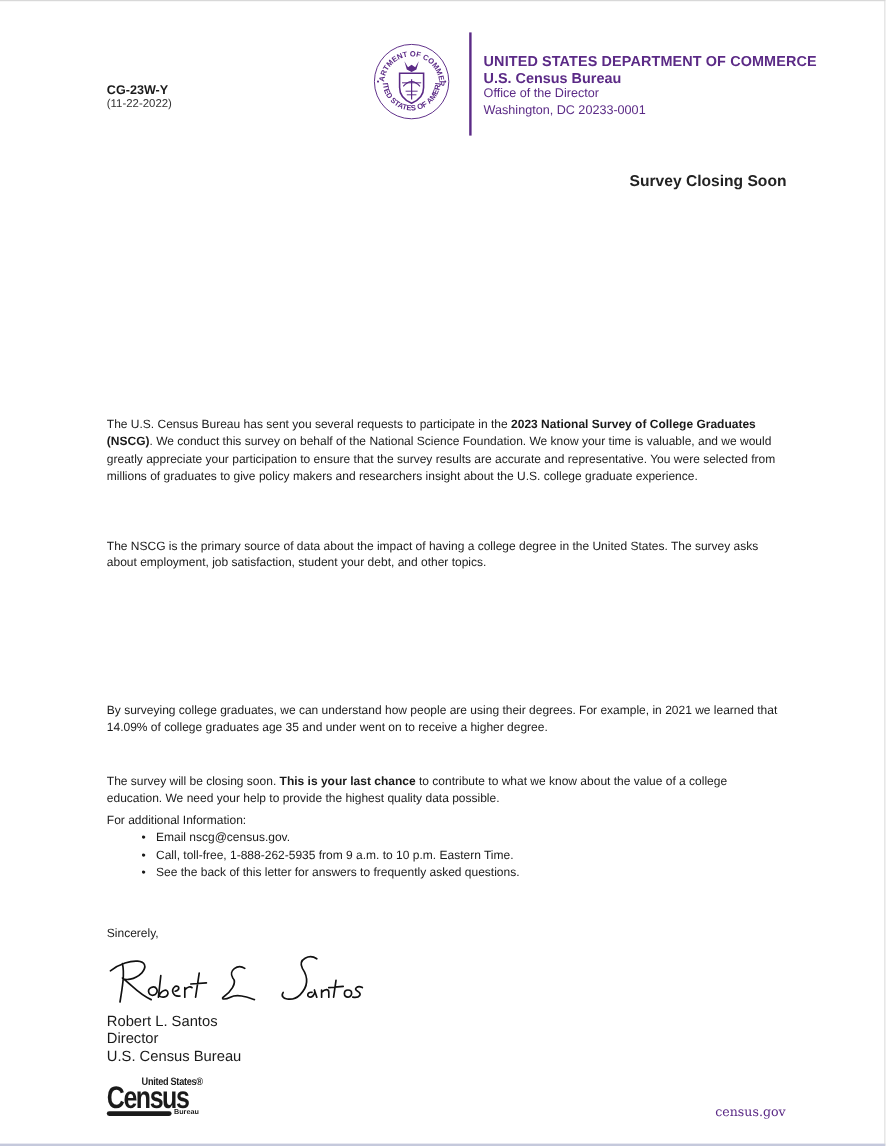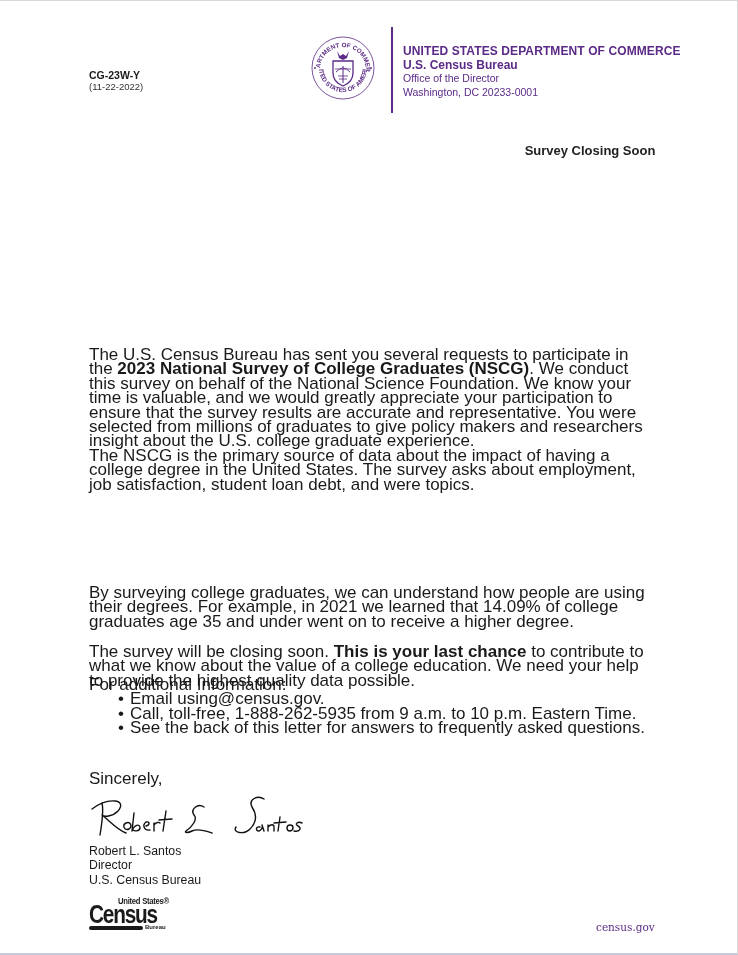--- a/index.html
+++ b/index.html
@@ -62,21 +62,21 @@
       font-weight: bold;
       font-size: 13px;
       line-height: 16px;
       color: #222;
     }
 
     .body-text {
       position: absolute;
       left: 89px;
       width: 560px;
-      font-size: 17px;
+      font-size: 10px;
       line-height: 14.4px;
       color: #1a1a1a;
     }
     .p1 { top: 347px; }
     .p2 { top: 448px; }
     .respond-box {
       position: absolute;
       left: 101px; top: 499px;
       width: 538px; height: 80px;
       border: 3px solid #a9a9a9;
@@ -198,31 +198,31 @@
     <div class="l3">Office of the Director</div>
     <div class="l4">Washington, DC 20233-0001</div>
   </div>
 
   <div class="subject">
     <div>Survey Closing Soon</div>
   </div>
 
   <div class="body-text p1"><span>The U.S. Census Bureau has sent you several requests to participate in the </span><b>2023 National Survey of College Graduates (NSCG)</b><span>. We conduct this survey on behalf of the National Science Foundation. We know your time is valuable, and we would greatly appreciate your participation to ensure that the survey results are accurate and representative. You were selected from millions of graduates to give policy makers and researchers insight about the U.S. college graduate experience.</span></div>
 
-  <div class="body-text p2">The NSCG is the primary source of data about the impact of having a college degree in the United States. The survey asks about employment, job satisfaction, student loan debt, and were topics.</div>
+  <div class="body-text p2">The NSCG is the primary source of data about the impact of having a college degree in the United States. The survey asks about employment, job satisfaction, student your debt, and other topics.</div>
 
 
   <div class="body-text p3">By surveying college graduates, we can understand how people are using their degrees. For example, in 2021 we learned that 14.09% of college graduates age 35 and under went on to receive a higher degree.</div>
 
   <div class="body-text p4"><span>The survey will be closing soon. </span><b>This is your last chance</b><span> to contribute to what we know about the value of a college education. We need your help to provide the highest quality data possible.</span></div>
 
   <div class="body-text p5">
     <div>For additional Information:</div>
     <ul>
-      <li><span class="bullet">•</span><span>Email using@census.gov.</span></li>
+      <li><span class="bullet">•</span><span>Email nscg@census.gov.</span></li>
       <li><span class="bullet">•</span><span>Call, toll-free, 1-888-262-5935 from 9 a.m. to 10 p.m. Eastern Time.</span></li>
       <li><span class="bullet">•</span><span>See the back of this letter for answers to frequently asked questions.</span></li>
     </ul>
   </div>
 
   <div class="body-text p6">Sincerely,</div>
 
   <svg class="signature" viewBox="0 0 215 50">
     <g fill="none" stroke="#111" stroke-width="1.4" stroke-linecap="round" stroke-linejoin="round">
 

